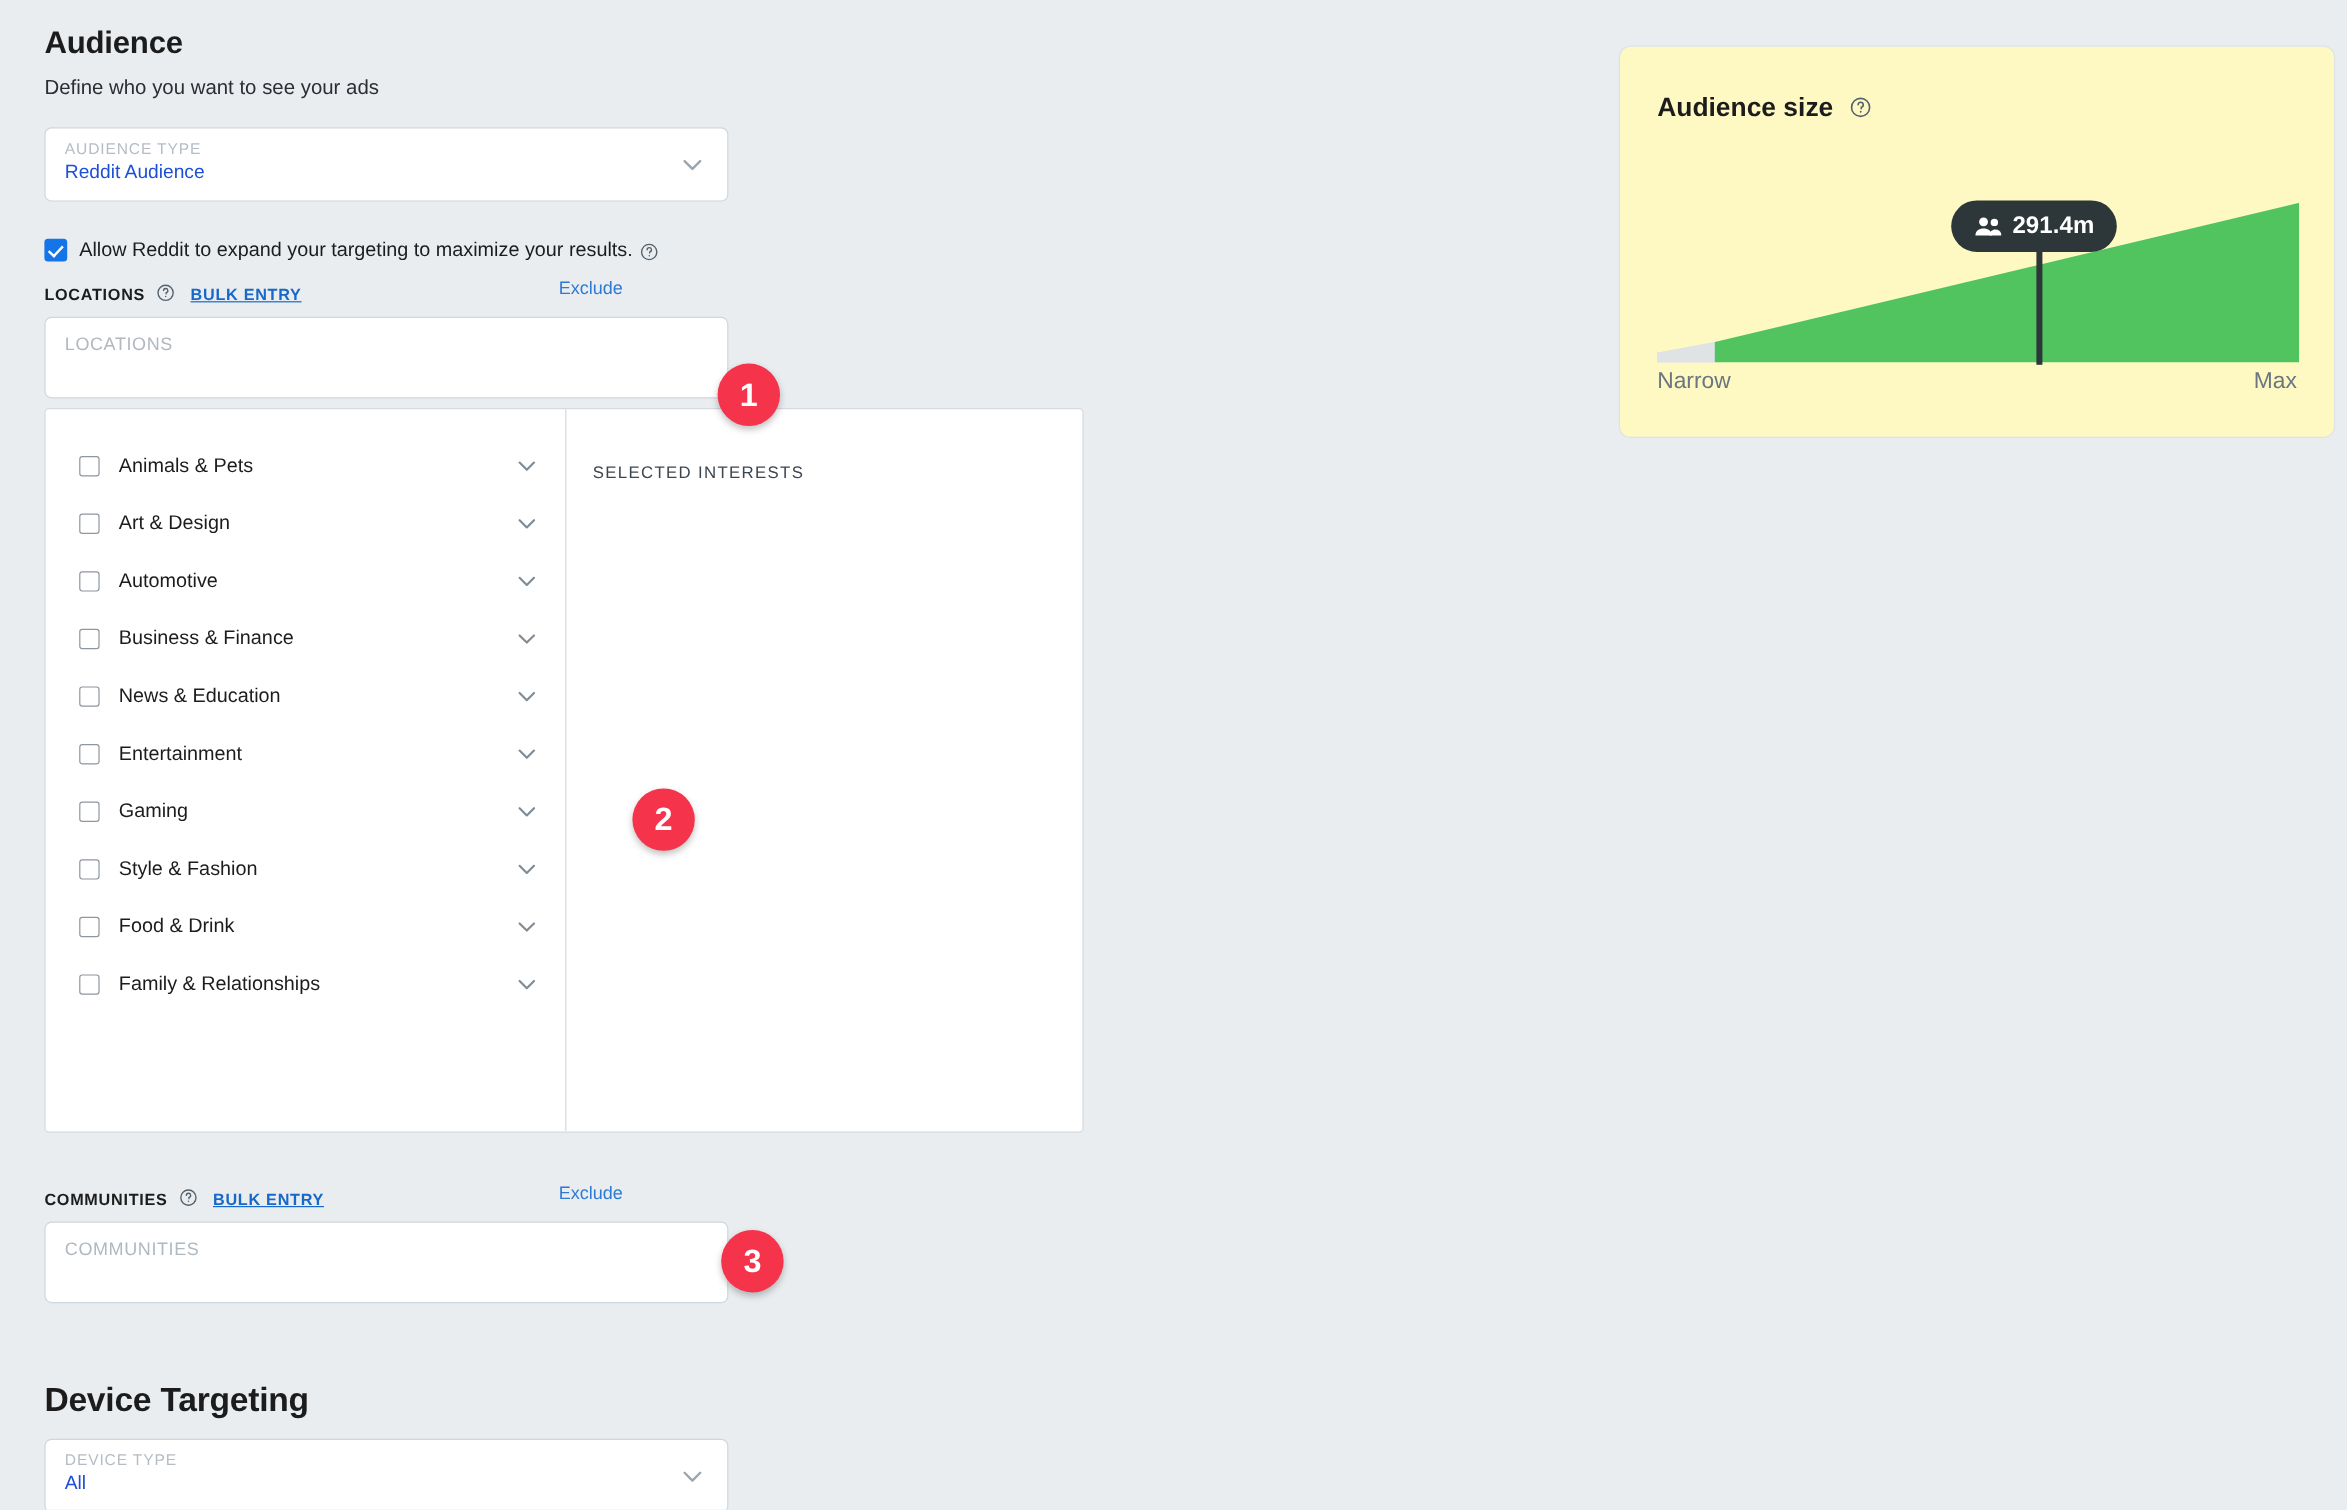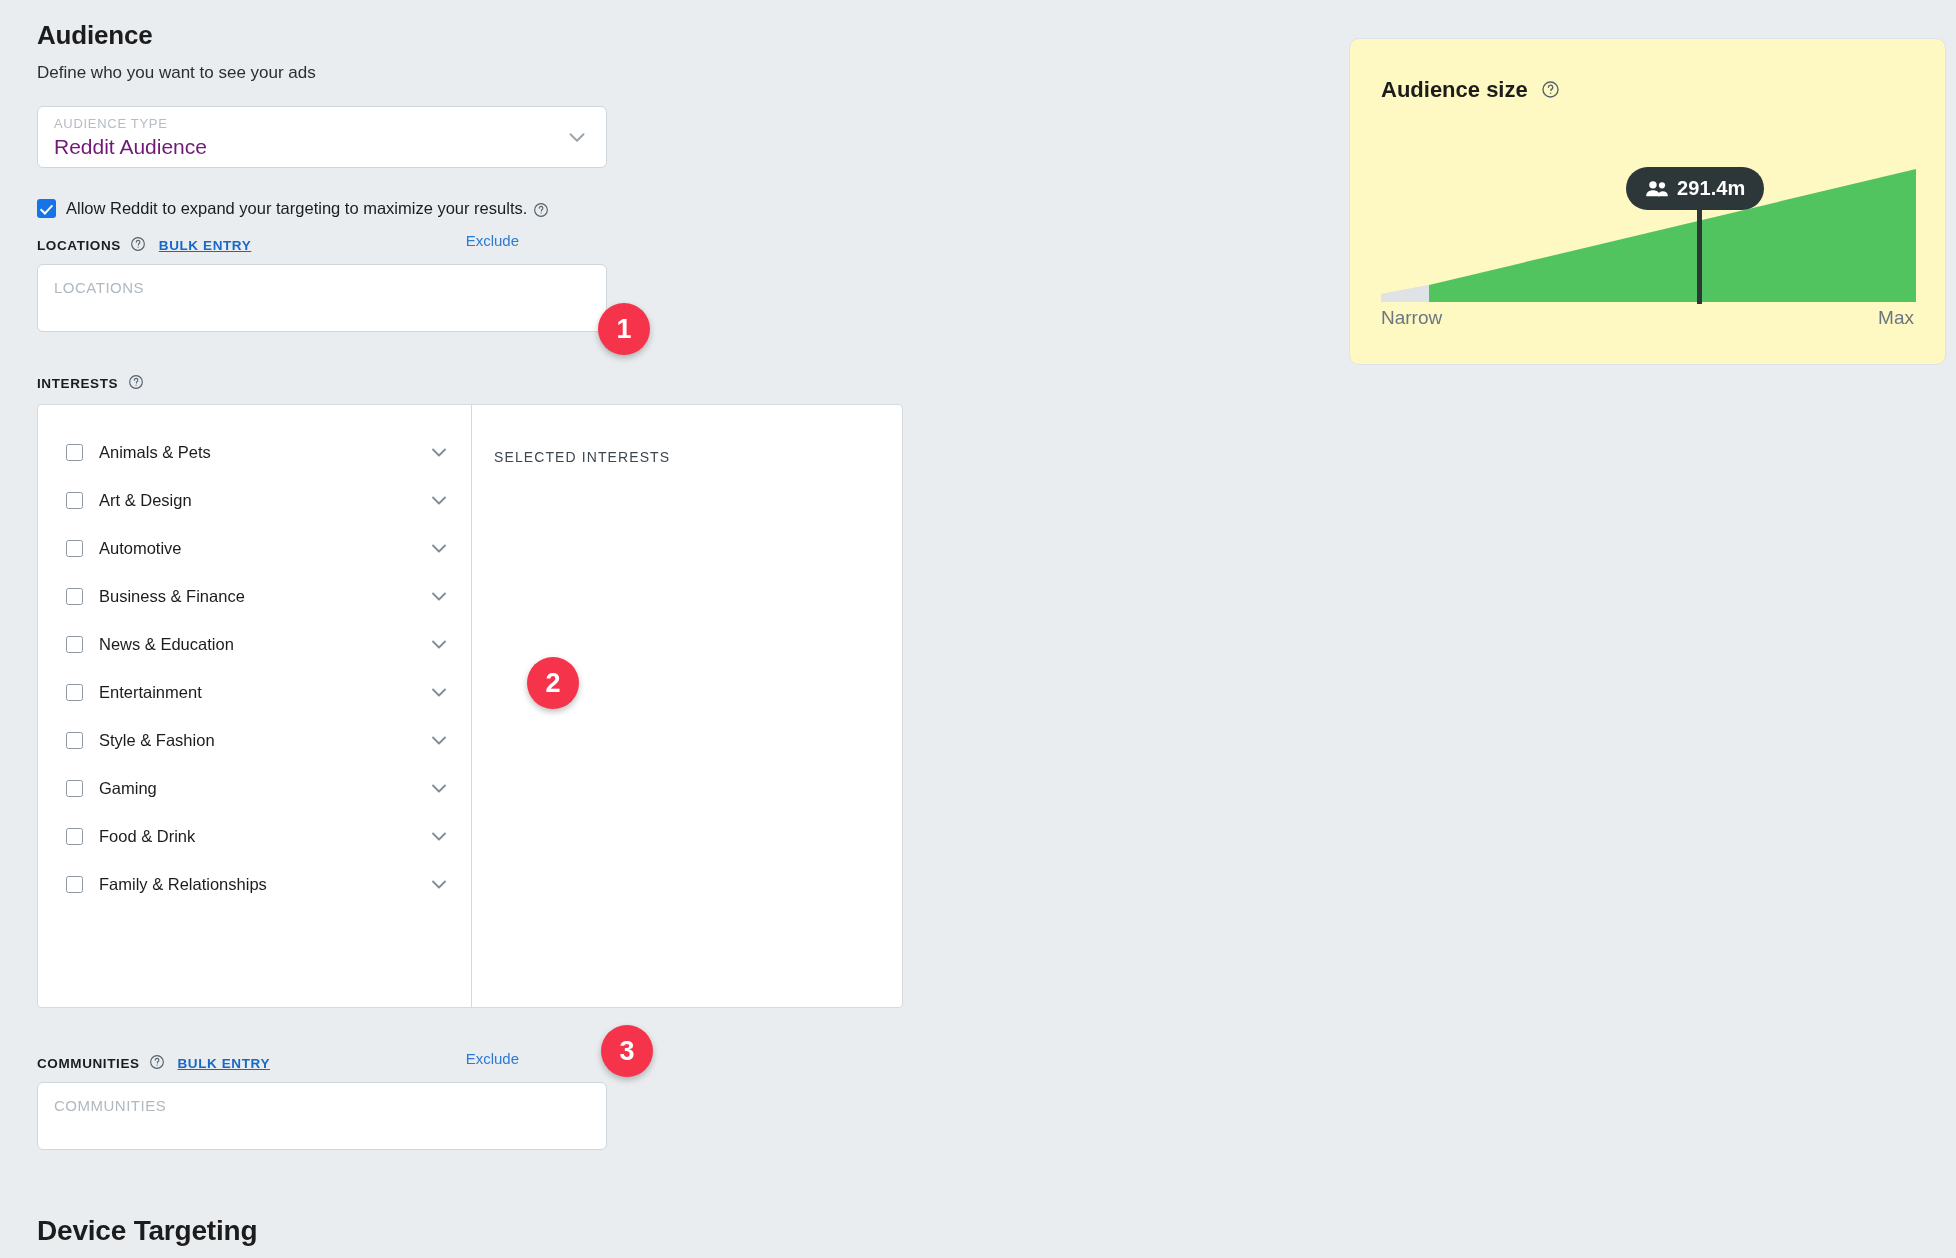--- a/index.html
+++ b/index.html
@@ -59,22 +59,22 @@
     top: 9px;
     font-size: 13px;
     letter-spacing: 0.7px;
     color: #b5bcc3;
     text-transform: uppercase;
   }
   .select-field .fvalue {
     position: absolute;
     left: 16px;
     top: 28px;
-    font-size: 21px;
-    color: #701a75;
+    font-size: 16px;
+    color: #1d4ed8;
   }
   .select-field .chev {
     position: absolute;
     right: 16px;
     top: 50%;
     transform: translateY(-50%);
     width: 26px;
     height: 26px;
   }
   .chev svg { display: block; width: 100%; height: 100%; }
@@ -390,30 +390,20 @@
             <circle cx="12.1" cy="16.6" r="0.95" fill="#55616b" stroke="none"></circle>
           </svg>
       </span>
       <span class="bulk-link">BULK ENTRY</span>
       <span class="exclude-link">Exclude</span>
     </div>
     <div class="tag-box">
       <span class="ph">LOCATIONS</span>
     </div>
 
-    <div class="interests-head">
-      <span class="ftitle">INTERESTS</span>
-      <span class="help-ico">
-        <svg viewBox="0 0 24 24" fill="none" stroke="#55616b" stroke-width="1.7">
-            <circle cx="12" cy="12" r="9.5"></circle>
-            <path d="M9.4 9.2a2.7 2.7 0 1 1 3.3 2.7v1.5" stroke-linecap="round"></path>
-            <circle cx="12.1" cy="16.6" r="0.95" fill="#55616b" stroke="none"></circle>
-          </svg>
-      </span>
-    </div>
 
     <div class="interests-wrap">
       <div class="interests-list" id="interests-list">
           <div class="int-row">
             <span class="int-cb"></span>
             <span class="int-name">Animals &amp; Pets</span>
             <span class="int-chev">
               <svg viewBox="0 0 24 24" fill="none" stroke="#7f8b95" stroke-width="1.8" stroke-linecap="round" stroke-linejoin="round">
                 <polyline points="6 9.5 12 15.5 18 9.5"></polyline>
               </svg>
@@ -459,30 +449,30 @@
             <span class="int-cb"></span>
             <span class="int-name">Entertainment</span>
             <span class="int-chev">
               <svg viewBox="0 0 24 24" fill="none" stroke="#7f8b95" stroke-width="1.8" stroke-linecap="round" stroke-linejoin="round">
                 <polyline points="6 9.5 12 15.5 18 9.5"></polyline>
               </svg>
             </span>
           </div>
           <div class="int-row">
             <span class="int-cb"></span>
+            <span class="int-name">Gaming</span>
+            <span class="int-chev">
+              <svg viewBox="0 0 24 24" fill="none" stroke="#7f8b95" stroke-width="1.8" stroke-linecap="round" stroke-linejoin="round">
+                <polyline points="6 9.5 12 15.5 18 9.5"></polyline>
+              </svg>
+            </span>
+          </div>
+          <div class="int-row">
+            <span class="int-cb"></span>
             <span class="int-name">Style &amp; Fashion</span>
-            <span class="int-chev">
-              <svg viewBox="0 0 24 24" fill="none" stroke="#7f8b95" stroke-width="1.8" stroke-linecap="round" stroke-linejoin="round">
-                <polyline points="6 9.5 12 15.5 18 9.5"></polyline>
-              </svg>
-            </span>
-          </div>
-          <div class="int-row">
-            <span class="int-cb"></span>
-            <span class="int-name">Gaming</span>
             <span class="int-chev">
               <svg viewBox="0 0 24 24" fill="none" stroke="#7f8b95" stroke-width="1.8" stroke-linecap="round" stroke-linejoin="round">
                 <polyline points="6 9.5 12 15.5 18 9.5"></polyline>
               </svg>
             </span>
           </div>
           <div class="int-row">
             <span class="int-cb"></span>
             <span class="int-name">Food &amp; Drink</span>
             <span class="int-chev">

